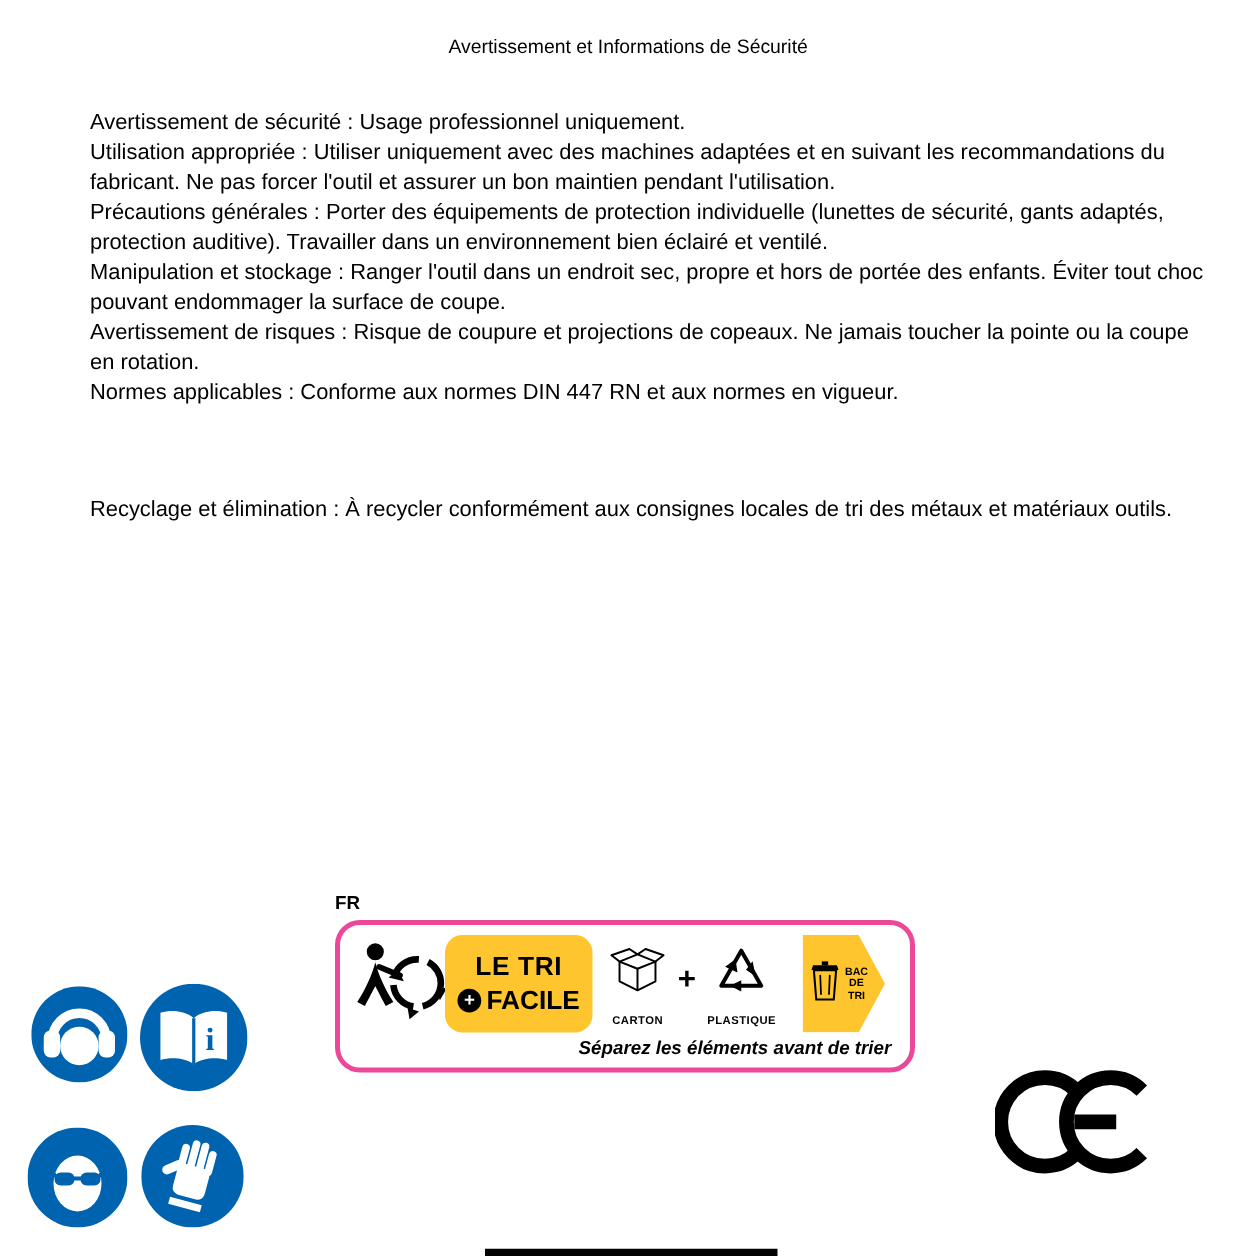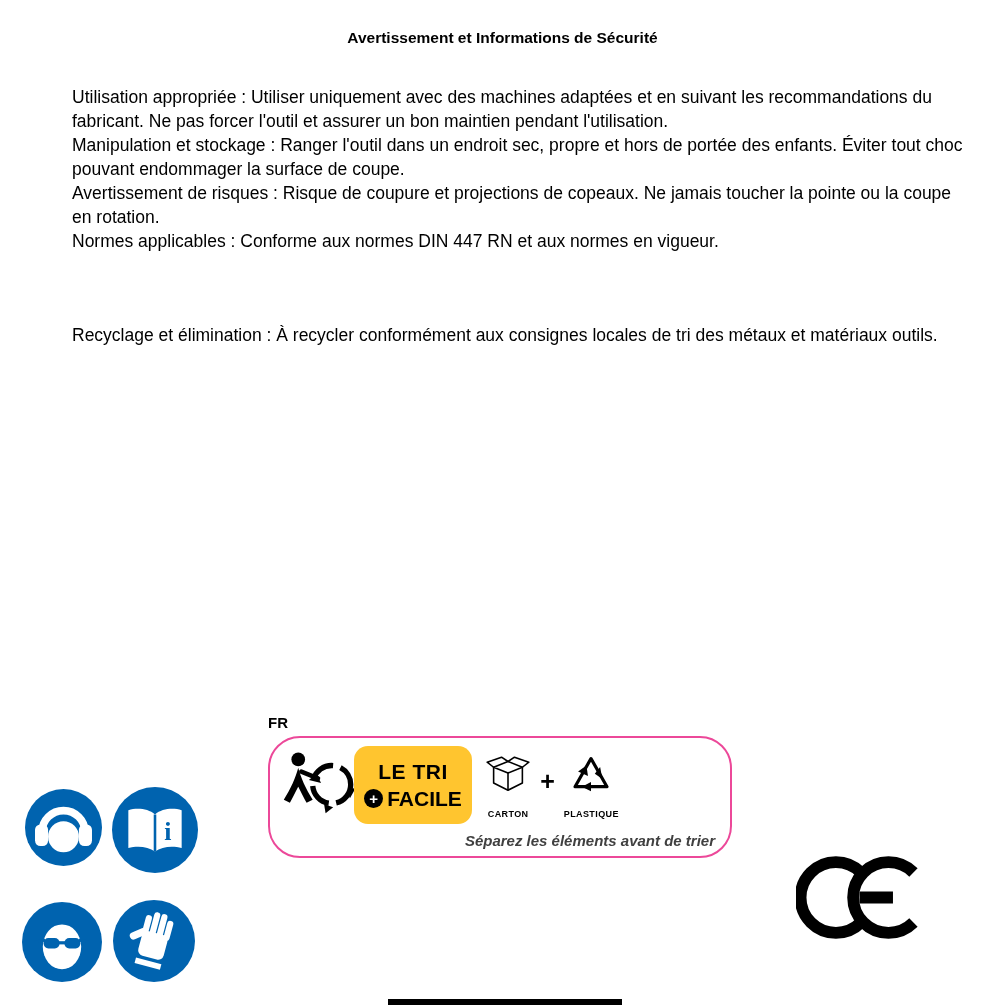--- a/index.html
+++ b/index.html
@@ -1,40 +1,40 @@
 <!DOCTYPE html>
 <html><head>
 <meta charset="utf-8">
 <style>
   * { margin:0; padding:0; box-sizing:border-box; }
   html,body { width:1005px; height:1005px; background:#fff; }
   body { font-family:"Liberation Sans", sans-serif; color:#000; }
   .page { position:relative; width:1005px; height:1005px; background:#fff; overflow:hidden; }
 
   .title { position:absolute; top:29px; left:0; width:100%; text-align:center;
-           font-size:15.5px; font-weight:bold; }
+           font-size:15.5px; font-weight:normal; }
 
   .body-text { position:absolute; top:85px; left:72px; width:897px;
                font-size:17.5px; line-height:24px; }
   .body-text p { margin:0; }
   .body-text p.recycling { margin-top:70px; }
 
   
   .picto-grid { position:absolute; left:22px; top:787px; width:180px; height:200px; }
   .picto { position:absolute; display:block; border-radius:50%; }
   .picto svg { display:block; width:100%; height:100%; }
   #picto-ear    { left:3px;  top:2px;   width:77px; height:77px; }
   #picto-manual { left:90px; top:0;     width:86px; height:86px; }
   #picto-eye    { left:0;    top:115px; width:80px; height:80px; }
   #picto-gloves { left:91px; top:113px; width:82px; height:82px; }
 
   
   .fr-label { position:absolute; left:268px; top:714px; font-size:15px; font-weight:bold; }
   .tri-box { position:absolute; left:268px; top:736px; width:464px; height:122px;
-             border:2px solid #ec4899; border-radius:32px; background:#fff; }
+             border:4px solid #ec4899; border-radius:20px; background:#fff; }
   .triman { position:absolute; left:10px; top:8px; width:76px; height:80px; }
   .triman svg { width:100%; height:100%; display:block; }
 
   .tri-banner { position:absolute; left:84px; top:8px; width:118px; height:78px;
                 background:#FFC52F; border-radius:14px; display:flex; flex-direction:column;
                 align-items:center; justify-content:center; gap:3px; }
   .tri-line1 { font-size:21px; font-weight:800; letter-spacing:0.5px; }
   .tri-line2 { display:flex; align-items:center; gap:4px; font-size:21px; font-weight:800; }
   .plus-circle { display:inline-flex; width:19px; height:19px; border-radius:50%;
                  background:#000; color:#fff; align-items:center; justify-content:center;
@@ -49,39 +49,41 @@
 
   .tri-chevron { position:absolute; left:370px; top:8px; width:66px; height:78px;
                  background:#FFC52F;
                  clip-path:polygon(0 0, 68% 0, 100% 50%, 68% 100%, 0 100%);
                  display:flex; align-items:center; justify-content:flex-start;
                  padding-left:4px; gap:2px; }
   .bac-text { display:flex; flex-direction:column; align-items:center;
               font-size:8.5px; font-weight:800; line-height:9.5px; }
 
   .tri-tagline { position:absolute; right:15px; bottom:7px; font-size:15px;
-                 font-weight:bold; font-style:italic; color:#404040; }
+                 font-weight:bold; font-style:italic; color:#000000; }
 
   .responsible { position:absolute; left:250px; top:874px; width:504px; text-align:center;
                  font-weight:bold; font-size:15.5px; line-height:21px; }
 
   .ce { position:absolute; left:796px; top:850px; width:145px; height:95px; }
   .ce svg { display:block; width:100%; height:100%; }
 
   .bottom-bar { position:absolute; left:388px; top:999px; width:234px; height:6px; background:#000; }
 </style>
 </head>
 <body>
 
 <div class="page">
 
   <h1 class="title">Avertissement et Informations de Sécurité</h1>
 
   <div class="body-text">
+    <p>Avertissement de sécurité : Usage professionnel uniquement.</p>
     <p>Utilisation appropriée : Utiliser uniquement avec des machines adaptées et en suivant les recommandations du fabricant. Ne pas forcer l'outil et assurer un bon maintien pendant l'utilisation.</p>
+    <p>Précautions générales : Porter des équipements de protection individuelle (lunettes de sécurité, gants adaptés, protection auditive). Travailler dans un environnement bien éclairé et ventilé.</p>
     <p>Manipulation et stockage : Ranger l'outil dans un endroit sec, propre et hors de portée des enfants. Éviter tout choc pouvant endommager la surface de coupe.</p>
     <p>Avertissement de risques : Risque de coupure et projections de copeaux. Ne jamais toucher la pointe ou la coupe en rotation.</p>
     <p>Normes applicables : Conforme aux normes DIN 447 RN et aux normes en vigueur.</p>
     <p class="recycling">Recyclage et élimination : À recycler conformément aux consignes locales de tri des métaux et matériaux outils.</p>
   </div>
 
   <div class="picto-grid">
 
     <span class="picto" id="picto-ear">
       <svg viewBox="0 0 100 100">
@@ -178,20 +180,36 @@
             <path d="M28 6 L49 43 L7 43 Z" fill="none" stroke="#000" stroke-width="4.2" stroke-linejoin="round"></path>
             <polygon points="43,33 33,26 40,17" fill="#000"></polygon>
             <polygon points="16,43 28,37 28,49" fill="#000"></polygon>
             <polygon points="22,15 11,23 24,29" fill="#000"></polygon>
           </svg>
         </span>
         <span class="material-label">PLASTIQUE</span>
       </div>
     </div>
 
+    <div class="tri-chevron">
+      <span>
+        <svg viewBox="0 0 44 54" width="28" height="36">
+          <path d="M8 13 L36 13 L33 50 L11 50 Z" fill="none" stroke="#000" stroke-width="2.6"></path>
+          <path d="M5 13 L39 13 L37 7 L7 7 Z" fill="#000"></path>
+          <rect x="18" y="2" width="8" height="5" fill="#000"></rect>
+          <line x1="16" y1="19" x2="17" y2="44" stroke="#000" stroke-width="2.2"></line>
+          <line x1="28" y1="19" x2="27" y2="44" stroke="#000" stroke-width="2.2"></line>
+        </svg>
+      </span>
+      <div class="bac-text">
+        <span>BAC</span>
+        <span>DE</span>
+        <span>TRI</span>
+      </div>
+    </div>
 
     <div class="tri-tagline">Séparez les éléments avant de trier</div>
   </div>
 
 
   <div class="ce">
     <svg viewBox="0 0 160 100">
       <path d="M 71.6 22.4 A 39 39 0 1 0 71.6 77.6" fill="none" stroke="#000" stroke-width="13"></path>
       <path d="M 129.6 22.4 A 39 39 0 1 0 129.6 77.6" fill="none" stroke="#000" stroke-width="13"></path>
       <line x1="70" y1="50" x2="107" y2="50" stroke="#000" stroke-width="13"></line>

